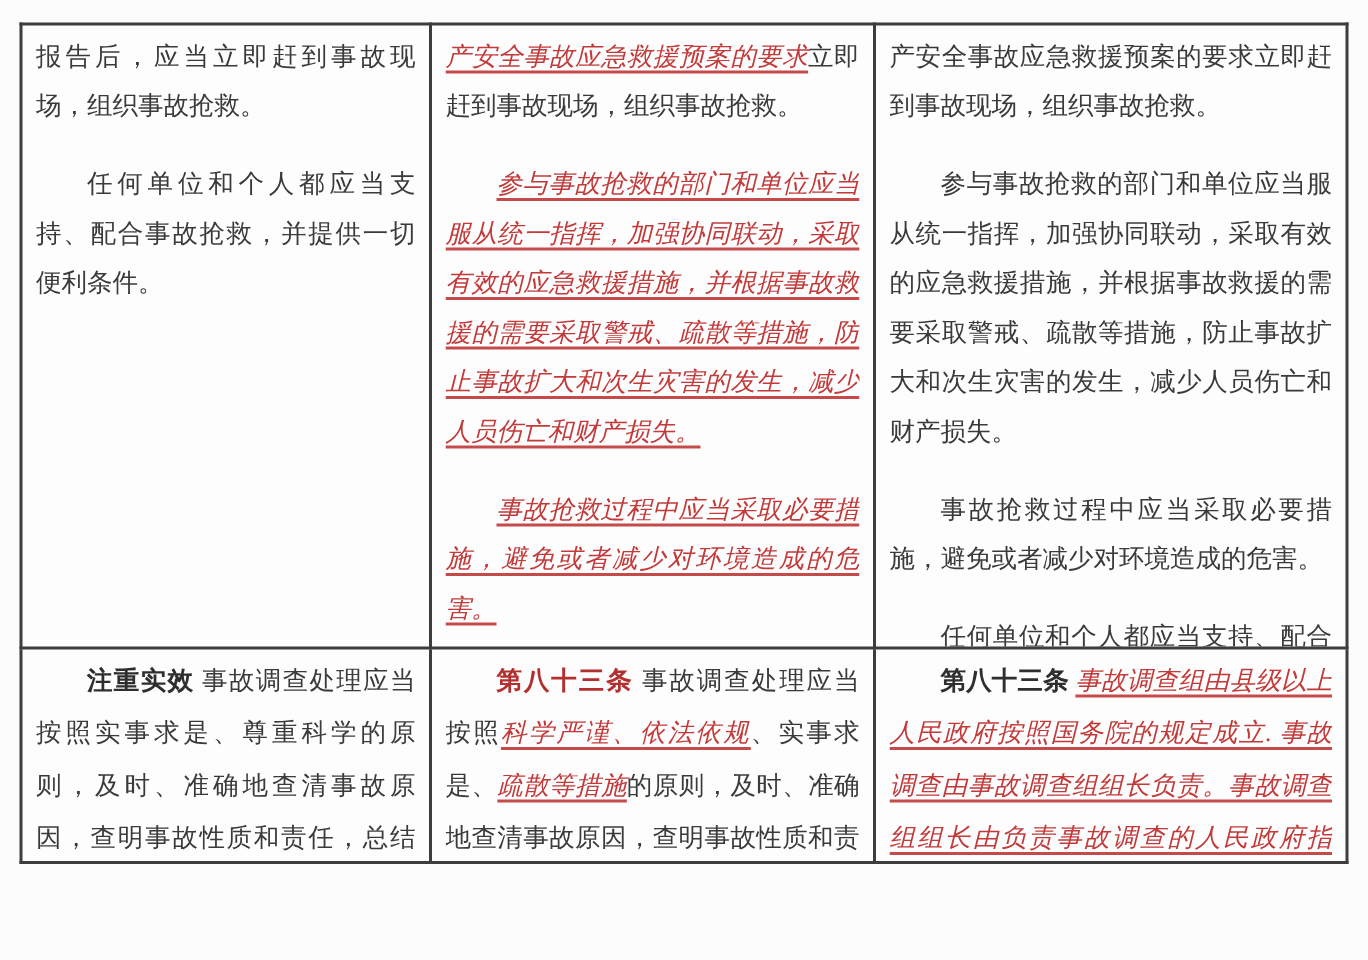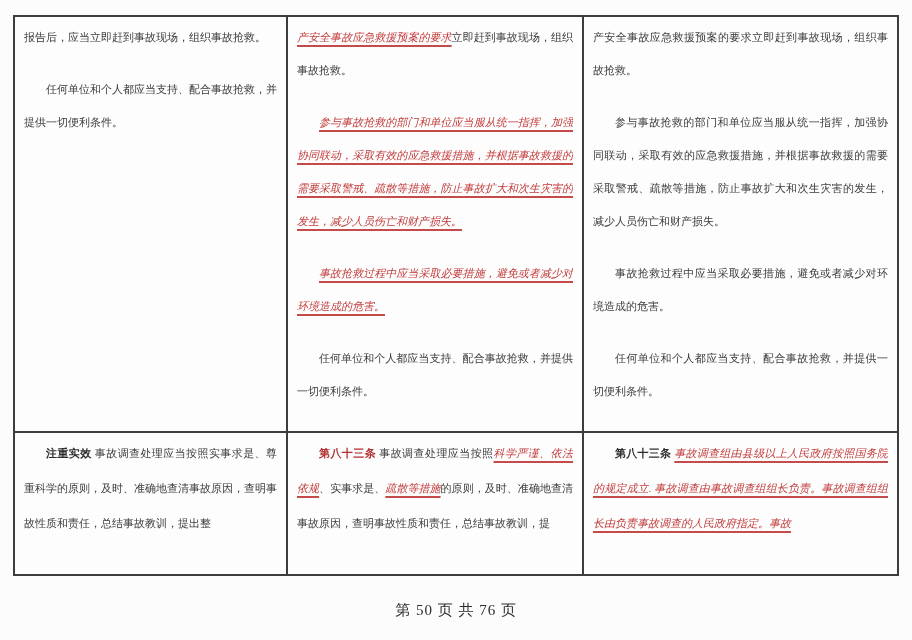--- a/index.html
+++ b/index.html
@@ -22,21 +22,21 @@
     border:2px solid #3d3d3d;
     vertical-align:top;
     padding:0 9px;
     background:#fdfdfd;
   }
   .cell-inner { overflow:hidden; }
   tr.row-top .cell-inner { height:414px; }
   tr.row-bottom .cell-inner { height:141px; }
   .cell-inner p {
     margin:6px 0;
-    font-size:11px;
+    font-size:17px;
     line-height:33px;
     text-align:justify;
     word-break:break-all;
   }
   tr.row-top .cell-inner p:first-child { margin-top:4px; }
   tr.row-bottom .cell-inner p { line-height:35px; margin-top:3px; }
   .cell-inner p.indent { text-indent:2em;margin-top:19px; }
   .run-normal { color:#3a3a3a; }
   .run-bold { color:#2e2e2e; font-weight:bold; }
   .run-red {
@@ -105,15 +105,14 @@
           </td>
           <td>
             <div class="cell-inner">
               <p class="indent"><span class="run-bold">第八十三条 </span><span class="run-red">事故调查组由县级以上人民政府按照国务院的规定成立. 事故调查由事故调查组组长负责。事故调查组组长由负责事故调查的人民政府指定。事故</span></p>
             </div>
           </td>
         </tr>
       </tbody>
   </table>
 
-  <div class="footer">第 50 页 共 76 页</div>
 
 </div>
 
 </body></html>

